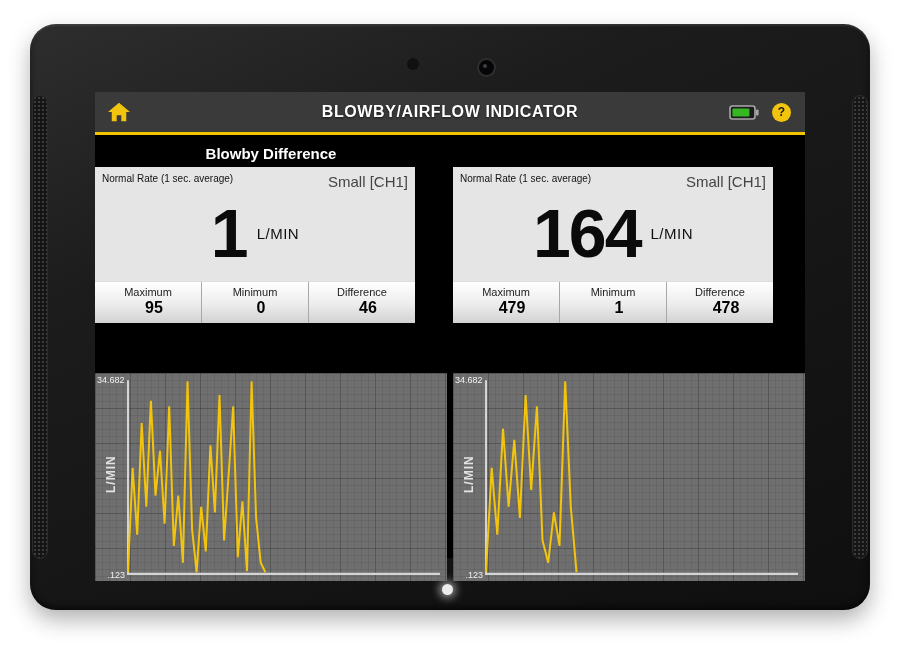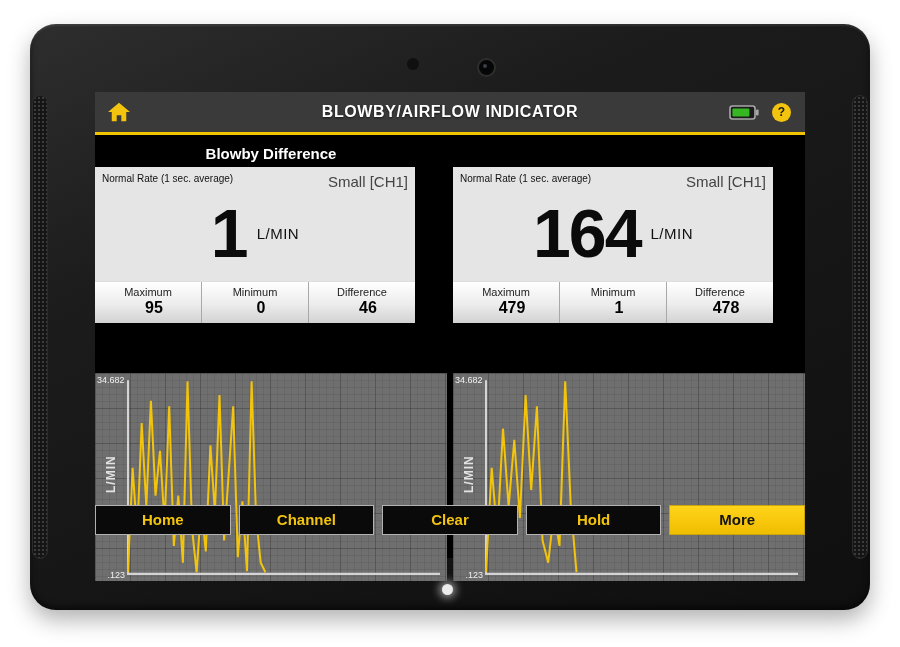--- a/index.html
+++ b/index.html
@@ -188,23 +188,16 @@
           <svg viewBox="0 0 352 174" preserveAspectRatio="none">
             <polyline points="33,6 33,168 345,168" fill="none" stroke="#d4d4d4" stroke-width="2"></polyline>
             <polyline points="33.0,166.6 38.7,79.3 44.3,135.3 50.0,46.6 55.6,111.9 61.3,55.9 66.9,121.3 72.6,18.5 78.2,97.9 83.9,27.9 89.5,140.0 95.2,158.7 100.9,116.6 106.5,144.6 112.2,6.9 117.8,111.9 123.5,166.6" fill="none" stroke="#F2C40D" stroke-width="2"></polyline>
           </svg>
           <div class="ymax">34.682</div>
           <div class="ymin">.123</div>
           <div class="yaxis-label">L/MIN</div>
         </div>
       </div>
 
-      <div class="footer">
-        <div class="fbtn">Home</div>
-        <div class="fbtn">Channel</div>
-        <div class="fbtn">Clear</div>
-        <div class="fbtn">Hold</div>
-        <div class="fbtn active">More</div>
-      </div>
 
     </div>
   </div>
 </div>
 
 </body></html>

